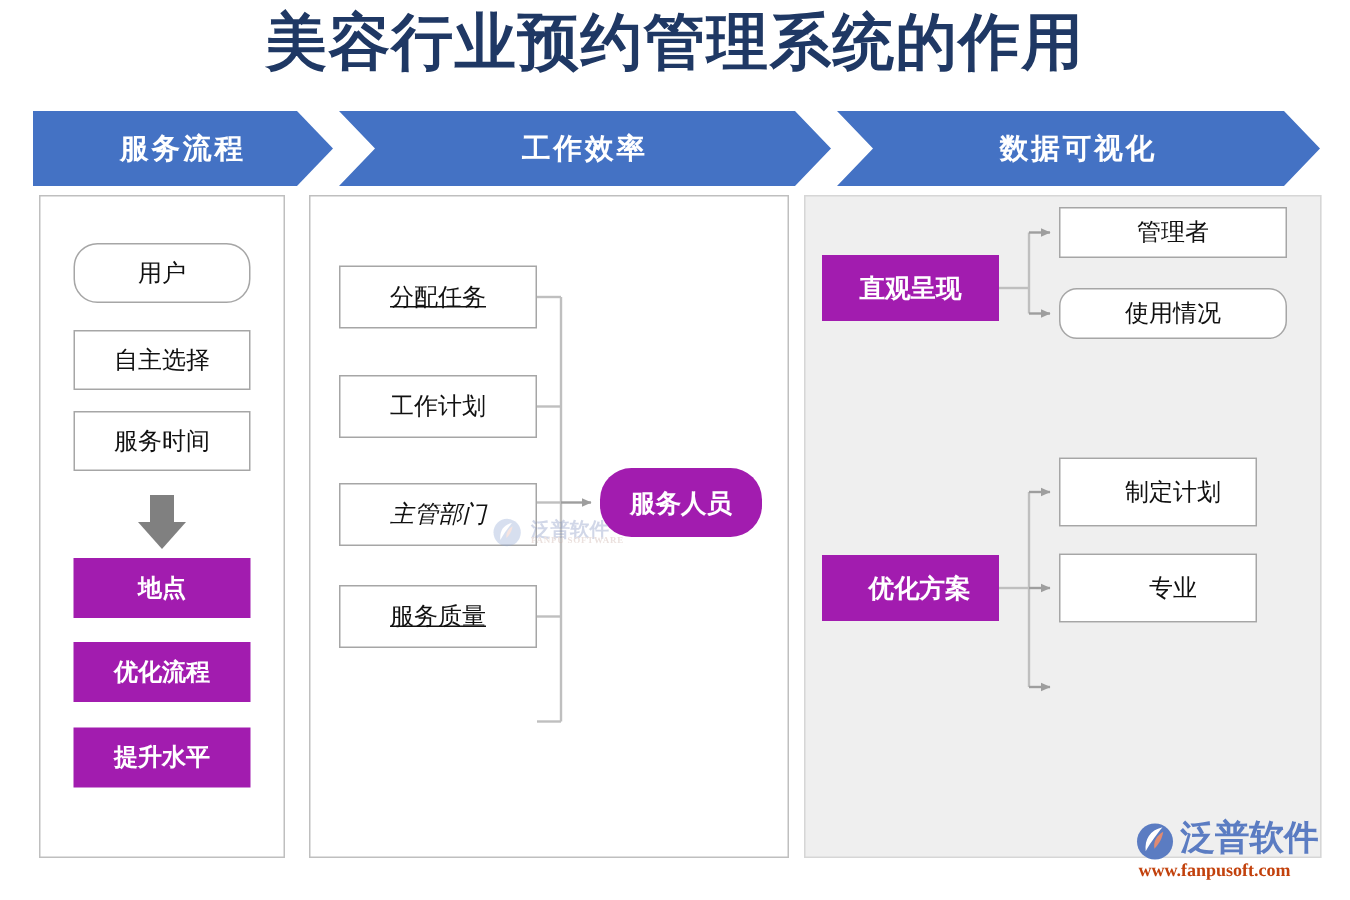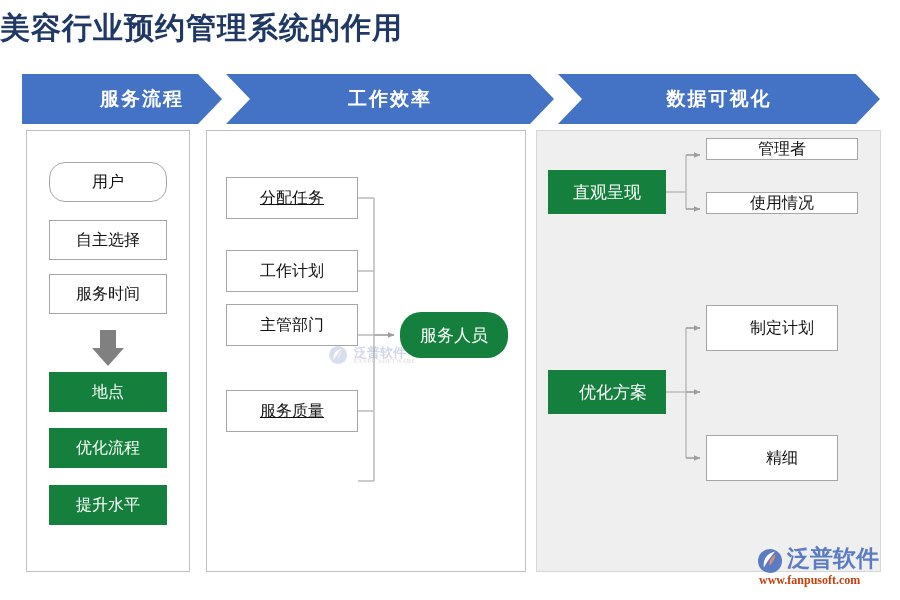--- a/index.html
+++ b/index.html
@@ -20,22 +20,22 @@
     height: 600px;
     background: #ffffff;
   }
 
   
   .page-title {
     position: absolute;
     left: 0;
     top: 8px;
     width: 900px;
-    text-align: left;
-    font-size: 30px;
+    text-align: center;
+    font-size: 41px;
     font-weight: bold;
     color: #1f3864;
     letter-spacing: 1px;
     line-height: 40px;
     white-space: nowrap;
   }
 
   
   .banner {
     position: absolute;
@@ -59,21 +59,20 @@
     color: #ffffff;
     letter-spacing: 2px;
     white-space: nowrap;
     position: relative;
     z-index: 3;
   }
   .chev-1 {
     left: 0;
     width: 200px;
     clip-path: polygon(0 0, 176px 0, 200px 25px, 176px 50px, 0 50px);
-    padding-left: 20px;
   }
   .chev-2 {
     left: 204px;
     width: 328px;
     clip-path: polygon(0 0, 304px 0, 328px 25px, 304px 50px, 0 50px, 24px 25px);
   }
   .chev-3 {
     left: 536px;
     width: 322px;
     clip-path: polygon(0 0, 298px 0, 322px 25px, 298px 50px, 0 50px, 24px 25px);
@@ -114,25 +113,25 @@
     justify-content: center;
     white-space: nowrap;
   }
   .box-outline {
     background: #ffffff;
     border: 1px solid #a6a6a6;
     color: #111111;
     font-size: 16px;
   }
   .box-filled {
-    background: #15803d;
+    background: #a21caf;
     border: none;
     color: #ffffff;
     font-size: 16px;
-    font-weight: normal;
+    font-weight: bold;
   }
 
   
   .lbox { left: 49px; width: 118px; height: 40px; }
   .l1 { top: 162px; border-radius: 16px; }
   .l2 { top: 220px; }
   .l3 { top: 274px; }
   .l4 { top: 372px; }
   .l5 { top: 428px; }
   .l6 { top: 485px; }
@@ -161,39 +160,39 @@
     height: 0;
     border-left: 16px solid transparent;
     border-right: 16px solid transparent;
     border-top: 18px solid #808080;
   }
 
   
   .mbox { left: 226px; width: 132px; height: 42px; }
   .m1 { top: 177px; text-decoration: underline; }
   .m2 { top: 250px; }
-  .m3 { top: 304px; }
+  .m3 { top: 322px; font-style: italic; }
   .m4 { top: 390px; text-decoration: underline; }
   .m5 { top: 460px; }
   .m-target {
     left: 400px;
     top: 312px;
     width: 108px;
     height: 46px;
     font-size: 17px;
     border-radius: 21px;
   }
 
   
   .rsrc { left: 548px; width: 118px; height: 44px; font-size: 17px; }
   .r-src1 { top: 170px; }
   .r-src2 { top: 370px; padding-left: 12px; }
-  .rdst { left: 706px; width: 152px; height: 22px; font-size: 16px; }
+  .rdst { left: 706px; width: 152px; height: 34px; font-size: 16px; }
   .rd1 { top: 138px; }
-  .rd2 { top: 192px; }
+  .rd2 { top: 192px; border-radius: 12px; }
   .rdst2 { left: 706px; width: 132px; height: 46px; font-size: 16px; padding-left: 20px; }
   .rd3 { top: 305px; }
   .rd4 { top: 369px; }
   .rd5 { top: 435px; }
 
   
   .conn {
     position: absolute;
     left: 0;
     top: 0;
@@ -346,22 +345,22 @@
   <div class="box box-outline rdst rd2">
     <span>使用情况</span>
   </div>
 
   <div class="box box-filled rsrc r-src2">
     <span>优化方案</span>
   </div>
   <div class="box box-outline rdst2 rd3">
     <span>制定计划</span>
   </div>
-  <div class="box box-outline rdst2 rd5">
-    <span>精细</span>
+  <div class="box box-outline rdst2 rd4">
+    <span>专业</span>
   </div>
 
   <svg class="conn" viewBox="0 0 900 600">
     <defs>
       <marker id="ah" markerWidth="7" markerHeight="7" refX="6.2" refY="3.5" orient="auto" markerUnits="userSpaceOnUse">
         <path d="M0,0.6 L6.6,3.5 L0,6.4 Z" fill="#9e9e9e"></path>
       </marker>
     </defs>
     <g stroke="#bfbfbf" stroke-width="1.6" fill="none">
 

